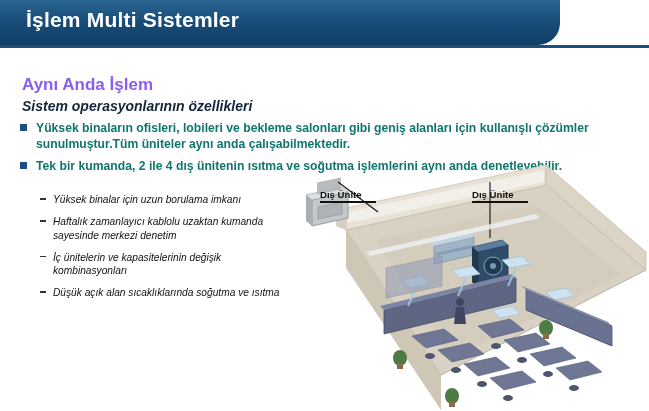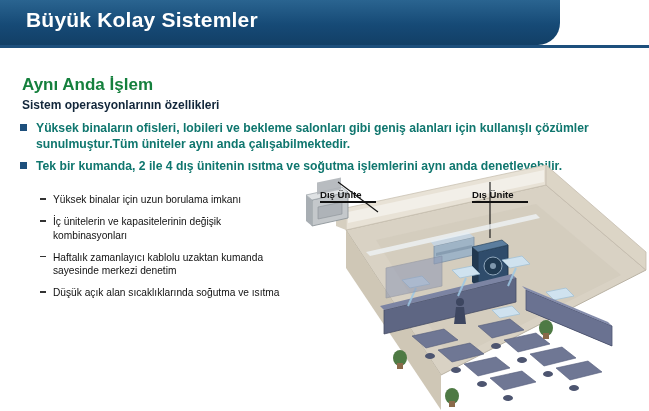--- a/index.html
+++ b/index.html
@@ -53,29 +53,30 @@
     background: #ffffff;
   }
 
   
   .section-title {
     position: absolute;
     left: 22px;
     top: 75px;
     font-size: 17px;
     font-weight: bold;
-    color: #15803d;
+    color: #8b5cf6;
   }
   .section-sub {
     position: absolute;
     left: 22px;
     top: 98px;
-    font-size: 12px;
+    font-size: 14px;
     font-weight: bold;
     color: #12263a;
+    font-style: italic;
   }
 
   
   .main-bullets {
     position: absolute;
     left: 20px;
     top: 120px;
     width: 620px;
   }
   .main-bullet {
@@ -95,20 +96,21 @@
     height: 7px;
     background: #1d4f7c;
   }
 
   
   .sub-bullets {
     position: absolute;
     left: 40px;
     top: 193px;
     width: 250px;
+    font-style: italic;
   }
   .sub-bullet {
     position: relative;
     padding-left: 13px;
     margin-bottom: 9px;
     font-size: 10.2px;
     color: #111111;
     line-height: 1.3;
   }
   .sub-bullet .dash {
@@ -148,21 +150,21 @@
   }
   #callout-left { left: 320px; top: 165px; }
   #callout-left .rule { width: 56px; }
   #callout-right { left: 472px; top: 165px; }
   #callout-right .rule { width: 56px; }
 </style>
 </head>
 <body>
 
 <div class="header-band">
-  <div class="title">Büyük Kolay Sistemler</div>
+  <div class="title">İşlem Multi Sistemler</div>
 </div>
 <div class="header-right-cap"></div>
 <div class="header-underline"></div>
 
 <div class="section-title">Aynı Anda İşlem</div>
 <div class="section-sub">Sistem operasyonlarının özellikleri</div>
 
 <div class="main-bullets">
   <div class="main-bullet">
     <span class="sq"></span>
@@ -174,25 +176,25 @@
   </div>
 </div>
 
 <div class="sub-bullets">
   <div class="sub-bullet">
     <span class="dash"></span>
     <span>Yüksek binalar için uzun borulama imkanı</span>
   </div>
   <div class="sub-bullet">
     <span class="dash"></span>
-    <span>İç ünitelerin ve kapasitelerinin değişik kombinasyonları</span>
+    <span>Haftalık zamanlayıcı kablolu uzaktan kumanda sayesinde merkezi denetim</span>
   </div>
   <div class="sub-bullet">
     <span class="dash"></span>
-    <span>Haftalık zamanlayıcı kablolu uzaktan kumanda sayesinde merkezi denetim</span>
+    <span>İç ünitelerin ve kapasitelerinin değişik kombinasyonları</span>
   </div>
   <div class="sub-bullet">
     <span class="dash"></span>
     <span>Düşük açık alan sıcaklıklarında soğutma ve ısıtma</span>
   </div>
 </div>
 
 <div class="illustration">
   <svg width="433" height="251" viewBox="0 0 433 251" xmlns="http://www.w3.org/2000/svg">
 

